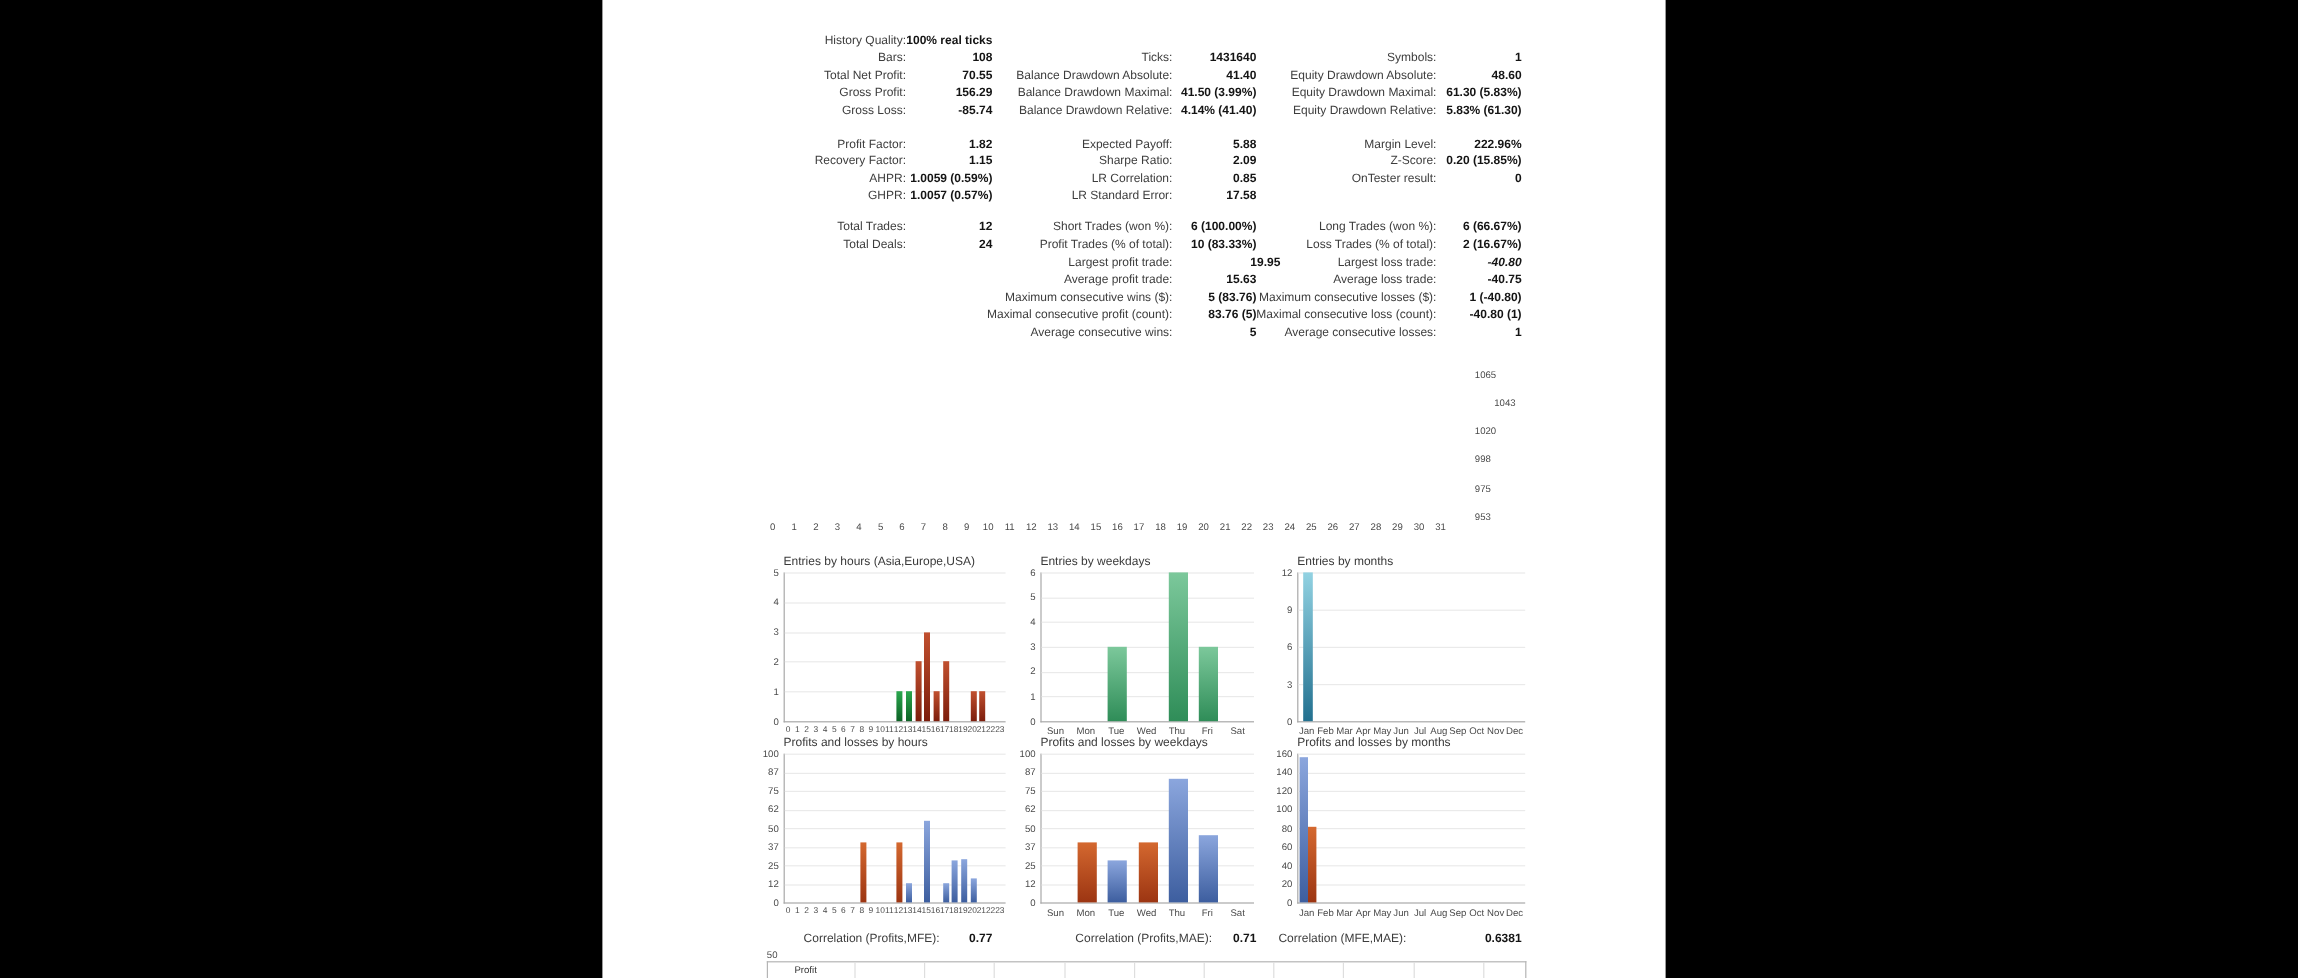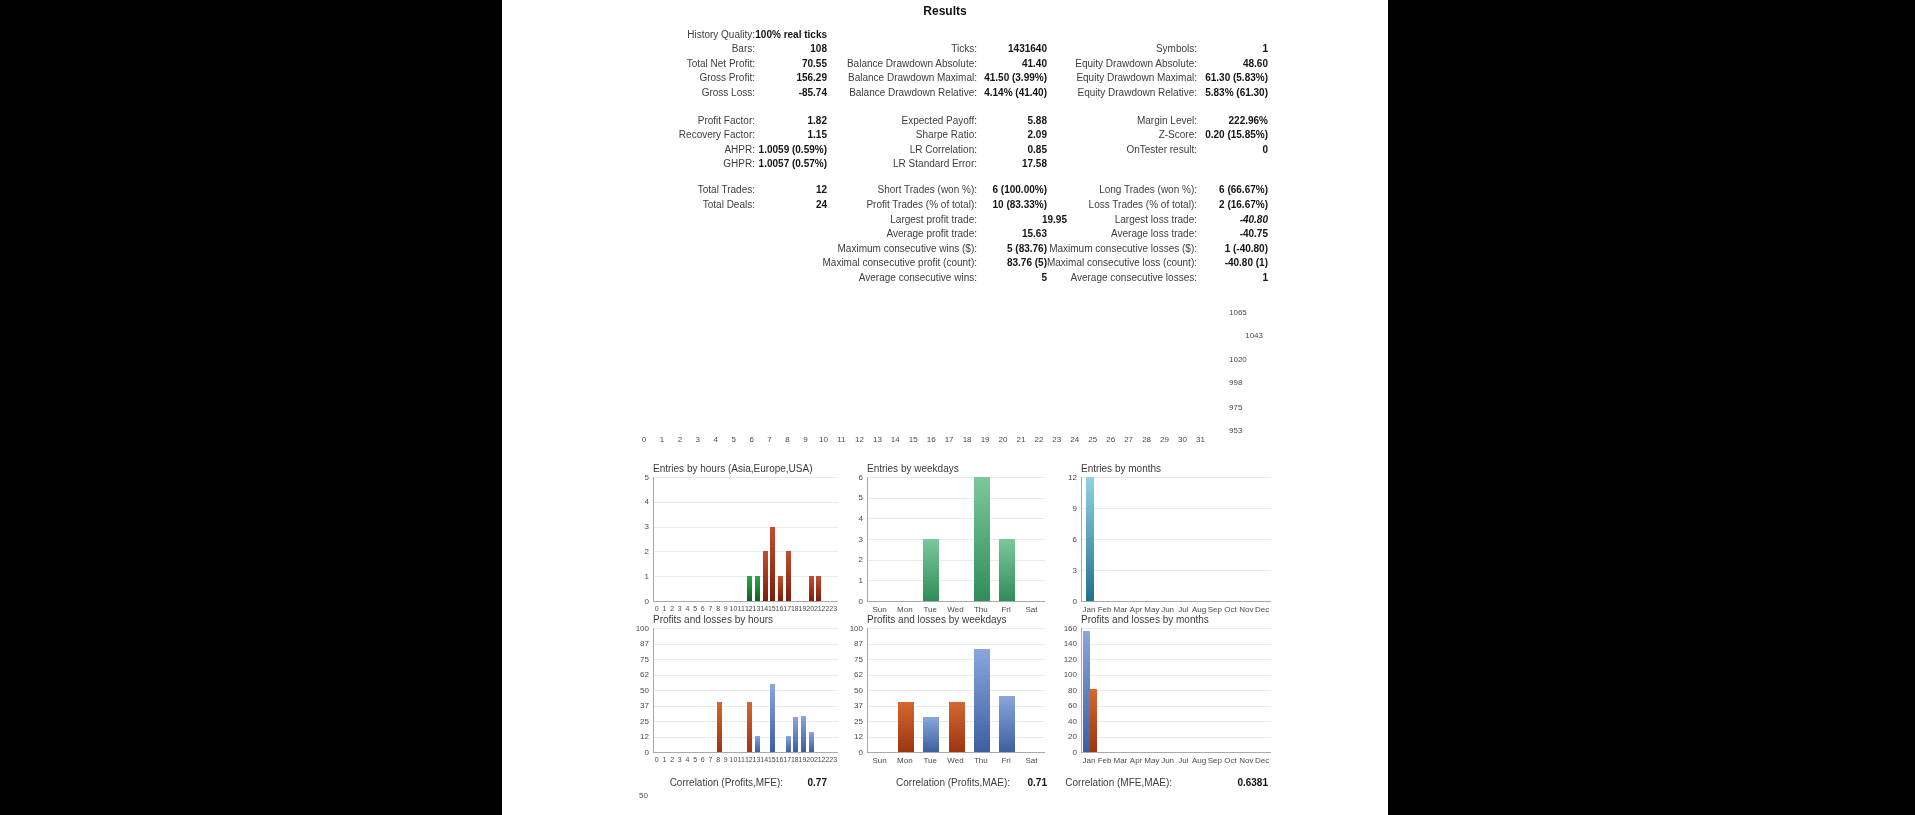--- a/index.html
+++ b/index.html
@@ -14,21 +14,20 @@
   .plot{position:absolute;border-left:1px solid #a9a9a9;border-bottom:1px solid #a9a9a9;}
   .gridh{position:absolute;left:0;width:100%;height:1px;background:#eaeaea;}
   .gridv{position:absolute;top:0;width:1px;background:#f1f1f5;}
   .bar{position:absolute;}
 </style>
 </head>
 <body>
 
 <div id="screen">
   <div id="content">
-    <div class="page-title">Results</div>
   <div class="lbl" style="left: -7px; top: 28.6px; width: 260px;">History Quality:</div>
       <div class="val" style="left: 175px; top: 28.6px; width: 150px;">100% real ticks</div>
       <div class="lbl" style="left: -7px; top: 43.2px; width: 260px;">Bars:</div>
       <div class="val" style="left: 175px; top: 43.2px; width: 150px;">108</div>
       <div class="lbl" style="left: 215px; top: 43.2px; width: 260px;">Ticks:</div>
       <div class="val" style="left: 395px; top: 43.2px; width: 150px;">1431640</div>
       <div class="lbl" style="left: 435px; top: 43.2px; width: 260px;">Symbols:</div>
       <div class="val" style="left: 616px; top: 43.2px; width: 150px;">1</div>
       <div class="lbl" style="left: -7px; top: 57.8px; width: 260px;">Total Net Profit:</div>
       <div class="val" style="left: 175px; top: 57.8px; width: 150px;">70.55</div>
@@ -355,14 +354,27 @@
       <div class="tick" style="left: 714.6px; top: 756px; width: 28px; text-align: center; font-size: 8px;">Oct</div>
       <div class="tick" style="left: 730.4px; top: 756px; width: 28px; text-align: center; font-size: 8px;">Nov</div>
       <div class="tick" style="left: 746.1px; top: 756px; width: 28px; text-align: center; font-size: 8px;">Dec</div>
       <div class="lbl" style="left: 31px; top: 777px; width: 250px;">Correlation (Profits,MFE):</div>
       <div class="val" style="left: 235px; top: 777px; width: 90px;">0.77</div>
       <div class="lbl" style="left: 258px; top: 777px; width: 250px;">Correlation (Profits,MAE):</div>
       <div class="val" style="left: 455px; top: 777px; width: 90px;">0.71</div>
       <div class="lbl" style="left: 420px; top: 777px; width: 250px;">Correlation (MFE,MAE):</div>
       <div class="val" style="left: 676px; top: 777px; width: 90px;">0.6381</div>
       <div class="tick" style="left: 137px; top: 791px;">50</div>
+      <div style="position: absolute; left: 137px; top: 801px; width: 631px; height: 14px; border-top: 1px solid rgb(181, 181, 181); border-left: 1px solid rgb(181, 181, 181); border-right: 1px solid rgb(181, 181, 181); background: rgb(255, 255, 255);">
+        <div class="gridv" style="left: 72px; height: 14px; background: rgb(222, 222, 222);"></div>
+        <div class="gridv" style="left: 130.2px; height: 14px; background: rgb(222, 222, 222);"></div>
+        <div class="gridv" style="left: 188.4px; height: 14px; background: rgb(222, 222, 222);"></div>
+        <div class="gridv" style="left: 246.6px; height: 14px; background: rgb(222, 222, 222);"></div>
+        <div class="gridv" style="left: 304.8px; height: 14px; background: rgb(222, 222, 222);"></div>
+        <div class="gridv" style="left: 363px; height: 14px; background: rgb(222, 222, 222);"></div>
+        <div class="gridv" style="left: 421.2px; height: 14px; background: rgb(222, 222, 222);"></div>
+        <div class="gridv" style="left: 479.4px; height: 14px; background: rgb(222, 222, 222);"></div>
+        <div class="gridv" style="left: 537.6px; height: 14px; background: rgb(222, 222, 222);"></div>
+        <div class="gridv" style="left: 595.8px; height: 14px; background: rgb(222, 222, 222);"></div>
+        <div style="position: absolute; left: 22px; top: 2px; font-size: 8px; color: rgb(51, 51, 51);">Profit</div>
+      </div>
     </div>
 </div>
 
 </body></html>

